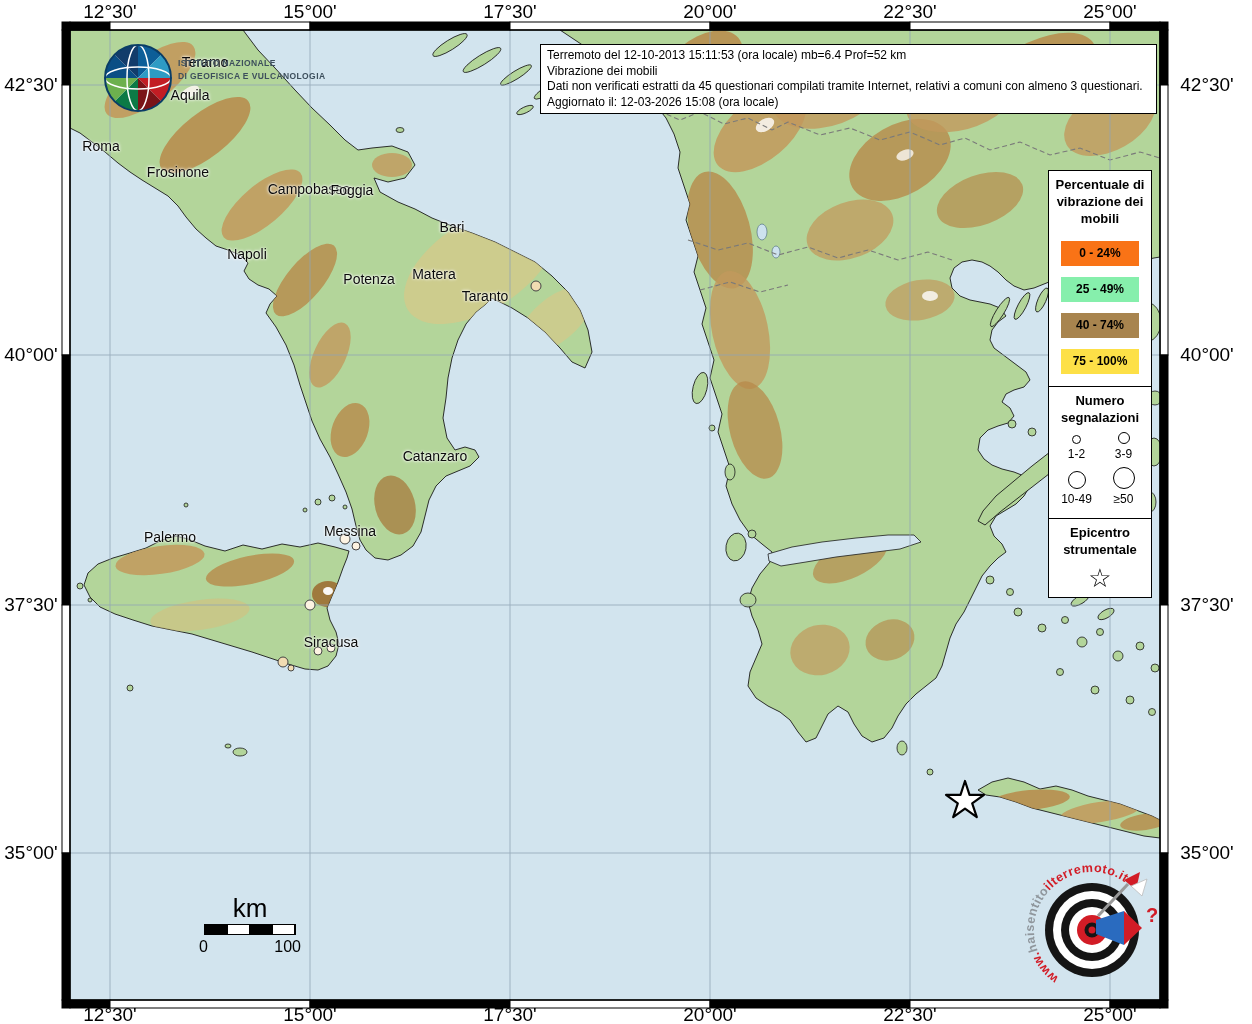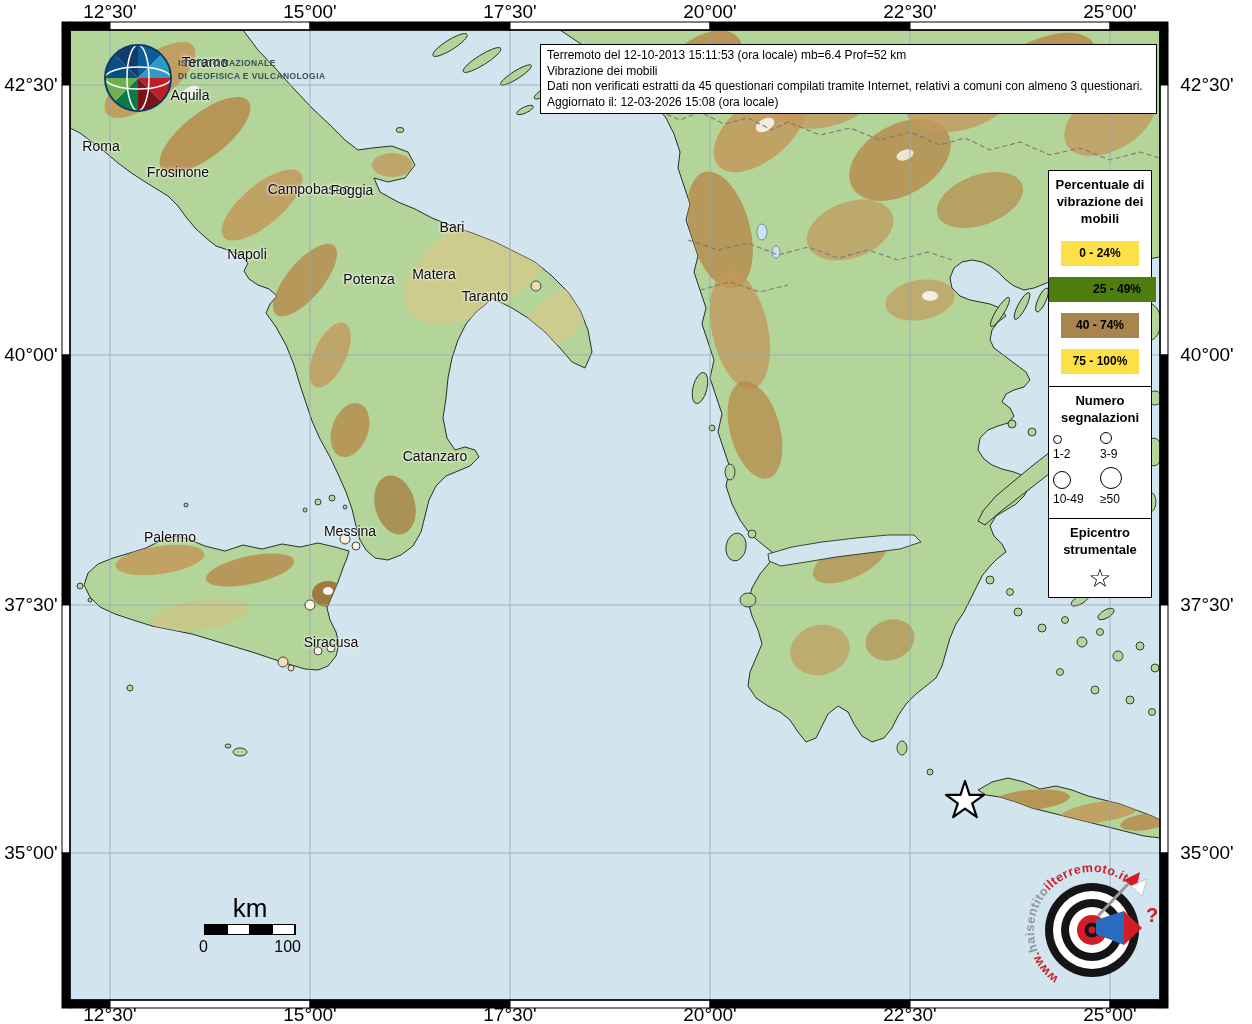--- a/index.html
+++ b/index.html
@@ -15,21 +15,21 @@
   .info-box{position:absolute;left:540px;top:44px;width:617px;background:#fff;border:1px solid #000;
       box-sizing:border-box;padding:3px 6px;font-size:12px;line-height:15.5px;color:#000;z-index:9;overflow:hidden;}
   .info-line{white-space:nowrap;}
   .legend{position:absolute;left:1048px;top:170px;width:104px;background:#fff;border:1.5px solid #000;
       box-sizing:border-box;text-align:center;color:#000;z-index:9;padding-bottom:6px;}
   .legend-title{font-weight:bold;font-size:13px;line-height:1.3;padding:6px 6px 2px;}
   .swatch{width:78px;height:25px;margin:11px auto 0;display:flex;align-items:center;justify-content:center;
       font-weight:bold;font-size:12px;color:#000;}
   .legend-sec{border-top:1.5px solid #000;margin-top:12px;}
   .circ-grid{display:grid;grid-template-columns:1fr 1fr;padding:4px 4px 0;row-gap:6px;}
-  .circ-cell{display:flex;flex-direction:column;align-items:flex-start;justify-content:flex-end;}
+  .circ-cell{display:flex;flex-direction:column;align-items:center;justify-content:flex-end;}
   .circ{border:1.5px solid #000;border-radius:50%;background:#fff;}
   .circ-label{font-size:12px;margin-top:3px;}
   .legend-star{font-size:26px;line-height:1;margin-top:4px;}
   .scalebar{position:absolute;left:195px;top:893px;width:110px;z-index:6;color:#000;}
   .km-label{text-align:center;font-size:26px;}
   .bar{width:90px;height:9px;margin:0 auto;border:1.5px solid #000;display:flex;}
   .bar > div{height:100%;flex:1;}
   .seg-b{background:#000;} .seg-w{background:#fff;border-left:1px solid #000;border-right:1px solid #000;}
   .bar-labels{width:102px;margin:3px auto 0;display:flex;justify-content:space-between;font-size:16px;}
   #ingv-svg{position:absolute;left:96px;top:40px;z-index:5;}
@@ -237,22 +237,22 @@
 
   <div class="info-box">
     <div class="info-line">Terremoto del 12-10-2013 15:11:53 (ora locale) mb=6.4 Prof=52 km</div>
     <div class="info-line">Vibrazione dei mobili</div>
     <div class="info-line">Dati non verificati estratti da 45 questionari compilati tramite Internet, relativi a comuni con almeno 3 questionari.</div>
     <div class="info-line">Aggiornato il: 12-03-2026 15:08 (ora locale)</div>
   </div>
 
   <div class="legend">
     <div class="legend-title">Percentuale di vibrazione dei mobili</div>
-    <div class="swatch" style="background: #fde047;">0 - 24%</div>
-    <div class="swatch" style="background: #4d7c0f; padding-left: 29px;">25 - 49%</div>
+    <div class="swatch" style="background: #f97316;">0 - 24%</div>
+    <div class="swatch" style="background: #86efac;">25 - 49%</div>
     <div class="swatch" style="background: rgb(168, 132, 78);">40 - 74%</div>
     <div class="swatch" style="background: #fde047;">75 - 100%</div>
 
     <div class="legend-sec"></div>
     <div class="legend-title">Numero segnalazioni</div>
     <div class="circ-grid">
       <div class="circ-cell">
           <div class="circ" style="width:7px;height:7px;"></div>
         <div class="circ-label">1-2</div>
         </div>

